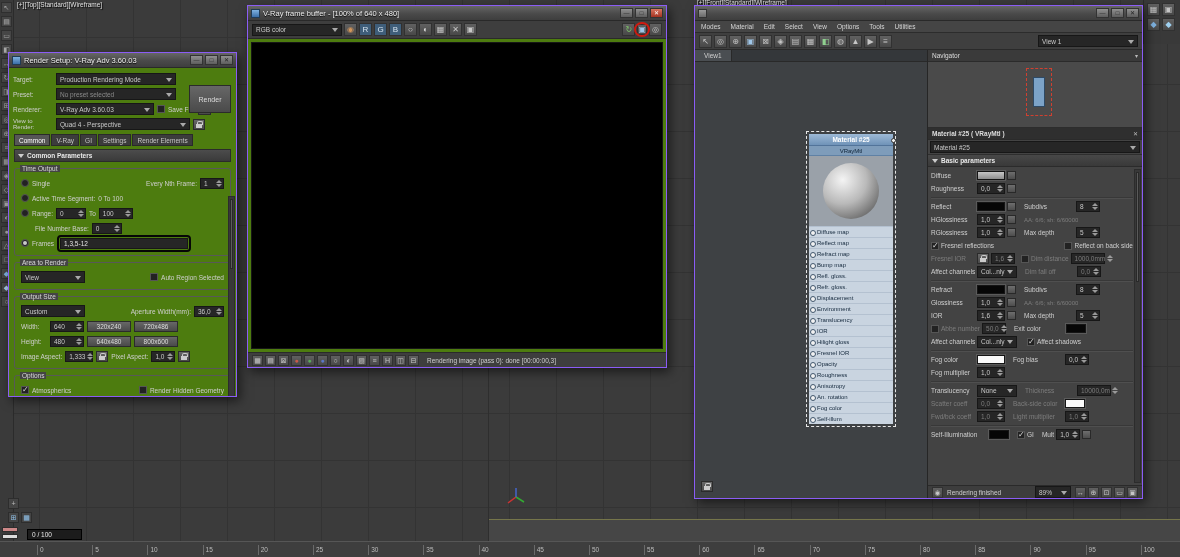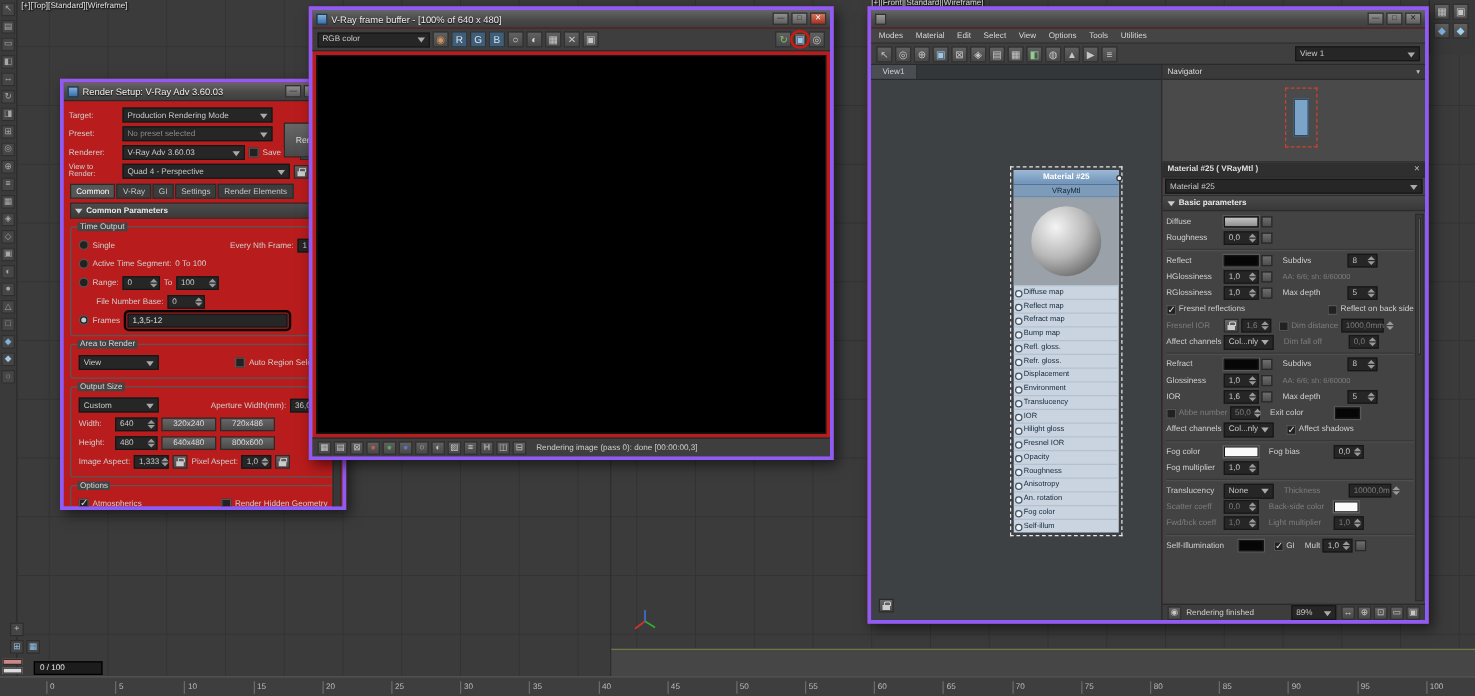--- a/index.html
+++ b/index.html
@@ -7,21 +7,21 @@
 body{font-family:"Liberation Sans","DejaVu Sans",sans-serif;}
 #stage{position:relative;width:1180px;height:557px;background:#3b3b3b;overflow:hidden;font-size:7px;color:#ccc;}
 .vpgrid{position:absolute;left:0;top:0;right:0;bottom:16px;
  background-image:linear-gradient(#333 1px,transparent 1px),linear-gradient(90deg,#333 1px,transparent 1px);
  background-size:47px 47px;background-position:-8px -10px;}
 #band{position:absolute;left:488px;top:519px;right:0;height:22px;background:#464646;}
 #axisH{position:absolute;left:488px;top:519px;right:0;height:1px;background:#75754a;}
 #axisV{position:absolute;left:488px;top:368px;width:1px;height:173px;background:#2e2e2e;}
 .vplab{position:absolute;font-size:6.5px;color:#e0e0e0;text-shadow:1px 1px 1px #000;white-space:nowrap;}
 
-.win{position:absolute;background:#b91c1c;border:3px solid #8b5cf6;box-shadow:3px 4px 10px rgba(0,0,0,.55);}
+.win{position:absolute;background:#4d7c0f;border:1px solid #8b5cf6;box-shadow:3px 4px 10px rgba(0,0,0,.55);}
 .tb{height:15px;display:flex;align-items:center;gap:3px;padding:0 3px;background:linear-gradient(#666,#4a4a4a 55%,#3e3e3e);border-bottom:1px solid #292929;flex:none;}
 .tb .ttl{font-size:7.5px;color:#eee;white-space:nowrap;overflow:hidden;flex:1;text-shadow:0 1px 1px #000;}
 .wic{width:9px;height:9px;flex:none;border:1px solid #203b55;background:linear-gradient(#7fb2e0,#3a6ea8);}
 .tbtns{display:flex;gap:2px;margin-left:auto;}
 .tbtn{width:13px;height:10px;background:linear-gradient(#909090,#5e5e5e);border:1px solid #333;color:#222;font-size:6px;line-height:9px;text-align:center;}
 .tbtn.red{background:linear-gradient(#d8745f,#a23321);color:#fff;}
 
 .lbl{font-size:6.5px;color:#cfcfcf;white-space:nowrap;}
 .dim{color:#8a8a8a!important;}
 .dis{color:#7d7d7d!important;}
@@ -66,21 +66,21 @@
 #ltb{position:absolute;left:0;top:0;bottom:16px;width:14px;background:#3a3a3a;border-right:1px solid #2b2b2b;display:flex;flex-direction:column;align-items:center;padding-top:2px;gap:3px;}
 #ltb .lic{width:11px;height:11px;font-size:7px;line-height:10px;text-align:center;color:#a8a8a8;background:#464646;border:1px solid #2f2f2f;flex:none;}
 #trb{position:absolute;right:0;top:0;width:37px;height:44px;background:#393939;border-left:1px solid #2b2b2b;display:flex;flex-wrap:wrap;gap:2px;padding:3px;align-content:flex-start;}
 
 #framefield{position:absolute;left:27px;bottom:17px;width:55px;height:11px;background:#1c1c1c;border:1px solid #000;color:#e8e8e8;font-size:6.5px;line-height:10px;padding-left:4px;}
 #ruler{position:absolute;left:0;right:0;bottom:0;height:16px;background:#3e3e3e;border-top:1px solid #565656;display:flex;padding-left:37px;}
 #ruler .tick{width:55.2px;flex:none;font-size:6.5px;color:#bcbcbc;border-left:1px solid #6a6a6a;height:10px;margin-top:3px;padding-left:2px;line-height:9px;}
 .miniic{position:absolute;width:11px;height:11px;font-size:7px;line-height:10px;text-align:center;color:#bbb;background:#454545;border:1px solid #2d2d2d;}
 .minibar{position:absolute;height:5px;width:16px;border:1px solid #2d2d2d;}
 
-#rs{left:8px;top:63px;width:229px;height:345px;overflow:hidden;margin-left:40px;}
+#rs{left:8px;top:52px;width:229px;height:345px;overflow:hidden;}
 .rsbody{position:relative;padding:2px 1px;}
 #renderbtn{position:absolute;right:5px;top:17px;width:42px;height:28px;font-size:7px;}
 #rsscroll,#slscroll{position:absolute;width:7px;background:#383838;border:1px solid #2c2c2c;}
 #rsscroll{right:1px;top:128px;bottom:2px;}
 .thumb{position:absolute;left:1px;right:1px;top:2px;height:70px;background:#5a5a5a;border:1px solid #292929;}
 .framesbox{border:2px solid #060606;border-radius:4px;padding:1px;display:inline-flex;flex:none;}
 
 #vfb{left:247px;top:5px;width:420px;height:363px;display:flex;flex-direction:column;}
 .vtb{height:18px;display:flex;align-items:center;gap:2px;padding:0 4px;background:#3e3e3e;border-bottom:1px solid #2a2a2a;flex:none;}
 .vfb-canvas{flex:1;background:#000;margin:3px;border:1px solid #161616;}

